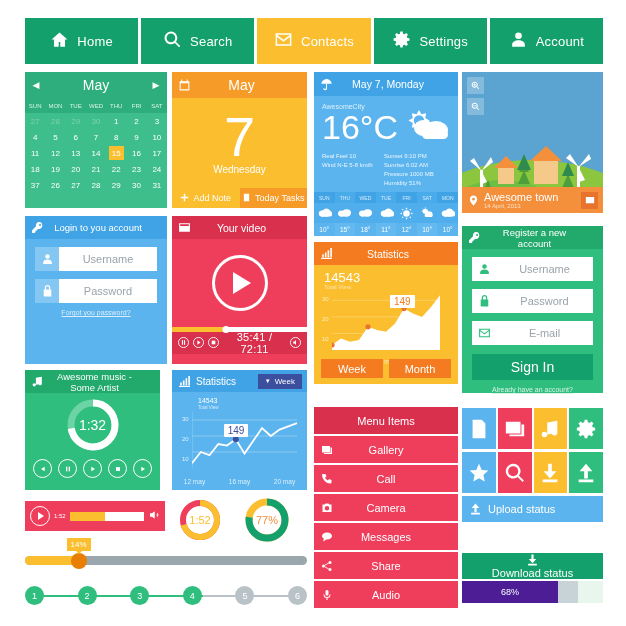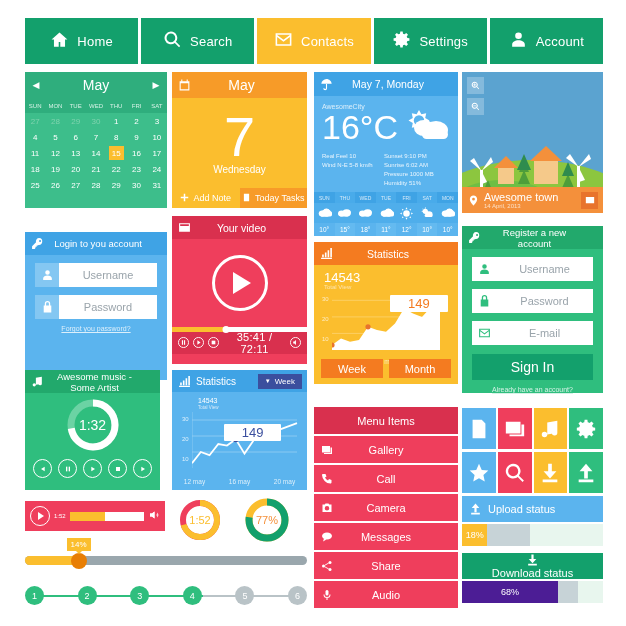--- a/index.html
+++ b/index.html
@@ -77,21 +77,21 @@
   .town-art { position: absolute; inset: 0; }
   .town-bar { position: absolute; bottom: 0; left: 0; right: 0; height: 26px; background: #F4903B; display: flex; align-items: center; color: #fff; }
   .town-bar .pin { width: 22px; display: flex; justify-content: center; }
   .town-bar .pin svg { width: 11px; height: 13px; fill: #fff; }
   .town-bar .txt b { display: block; font-size: 11px; font-weight: normal; line-height: 12px; }
   .town-bar .txt i { display: block; font-size: 6px; font-style: normal; color: #FCE0C7; }
   .town-bar .sq { margin-left: auto; margin-right: 5px; width: 17px; height: 17px; background: #E8732C; display: flex; align-items: center; justify-content: center; }
   .town-bar .sq svg { width: 10px; height: 10px; fill: #fff; }
 
   
-  #login { left: 25px; top: 232px; width: 142px; height: 148px; background: #5BB4EE; }
+  #login { left: 25px; top: 216px; width: 142px; height: 148px; background: #5BB4EE; }
   #login .hdr { background: #3FA3E5; height: 23px; font-size: 9.5px; }
   .frow { display: flex; margin: 8px 10px 0; height: 24px; }
   .frow .ibox { width: 24px; background: rgba(255,255,255,.25); display: flex; align-items: center; justify-content: center; }
   .frow .ibox svg { width: 13px; height: 14px; fill: #fff; }
   .frow .fin { flex: 1; background: #fff; display: flex; align-items: center; justify-content: center; font-size: 11px; color: #9AA4AB; }
   .btn-primary { margin: 9px 10px 0; height: 26px; background: #3B4F9E; color: #fff; display: flex; align-items: center; justify-content: center; font-size: 14px; }
   .flink { text-align: center; font-size: 7px; color: #DCEFFB; text-decoration: underline; margin-top: 6px; }
 
   
   #video { left: 172px; top: 216px; width: 135px; height: 148px; background: #EF3E5C; }
@@ -107,21 +107,21 @@
   .v-time { flex: 1; text-align: center; font-size: 11px; letter-spacing: .3px; }
 
   
   #statO { left: 314px; top: 242px; width: 144px; height: 142px; background: #FBBE2E; }
   #statO .hdr { background: #F47B20; height: 23px; font-size: 10.5px; }
   .st-num { font-size: 13px; color: #fff; margin: 6px 0 0 10px; line-height: 13px; }
   .st-sub { font-size: 6px; color: #FDE5AD; margin-left: 10px; }
   .st-chart { position: relative; height: 66px; margin: 2px 6px 0 8px; }
   .st-chart .ax { position: absolute; left: 0; font-size: 6px; color: #FDEBC0; }
   .st-chart svg { position: absolute; left: 10px; top: 0; }
-  .tip { position: absolute; background: #fff; color: #F47B20; font-size: 13px; padding: 1px 18px; border-radius: 1px; }
+  .tip { position: absolute; background: #fff; color: #F47B20; font-size: 10px; padding: 1px 4px; border-radius: 1px; }
   .st-xl { display: flex; font-size: 6.5px; color: #FDEBC0; padding: 0 10px; }
   .st-xl span { flex: 1; text-align: center; }
   .st-btns { position: absolute; bottom: 6px; left: 7px; right: 7px; display: flex; gap: 6px; }
   .st-btns div { flex: 1; height: 19px; background: #F47B20; color: #fff; font-size: 11px; display: flex; align-items: center; justify-content: center; }
 
   
   #register { left: 462px; top: 226px; width: 141px; height: 167px; background: #2FBE7E; }
   #register .hdr { background: #22A96C; height: 23px; font-size: 9.5px; }
   #register .frow .ibox { background: #fff; }
   #register .frow .ibox svg { fill: #2FBE7E; }
@@ -282,21 +282,21 @@
         <span class="sel">15</span>
         <span>16</span>
         <span>17</span>
         <span>18</span>
         <span>19</span>
         <span>20</span>
         <span>21</span>
         <span>22</span>
         <span>23</span>
         <span>24</span>
-        <span>25</span>
+        <span>37</span>
         <span>26</span>
         <span>27</span>
         <span>28</span>
         <span>29</span>
         <span>30</span>
         <span>31</span>
       </div>
   </div>
 
   <div class="card" id="maydate">
@@ -833,26 +833,20 @@
 
   <div class="card" id="upload">
     <div class="sbar-h" id="upload-head" style="background: rgb(91, 180, 238);">
       <span class="si">
           <svg viewBox="0 0 24 24">
             <path d="M12 2l7 8h-5v8h-4v-8H5zM4 19h16v3H4z"></path>
           </svg>
         </span>
       <span>Upload status</span>
     </div>
-    <div class="sbar-t">
-      <div class="track" id="upload-track" style="background: linear-gradient(to right, rgb(199, 211, 215) 0px, rgb(199, 211, 215) 48%, rgb(232, 246, 238) 48%, rgb(232, 246, 238) 100%);"></div>
-      <div class="fill" id="upload-fill" style="width: 18%; background: rgb(251, 190, 46);">
-        <span>18%</span>
-      </div>
-    </div>
   </div>
 
   <div class="card" id="download">
     <div class="sbar-h" id="download-head" style="background: rgb(19, 160, 108); flex-direction: column;">
       <span class="si">
           <svg viewBox="0 0 24 24">
             <path d="M10 2h4v8h5l-7 8-7-8h5zM4 19h16v3H4z"></path>
           </svg>
         </span>
       <span>Download status</span>

